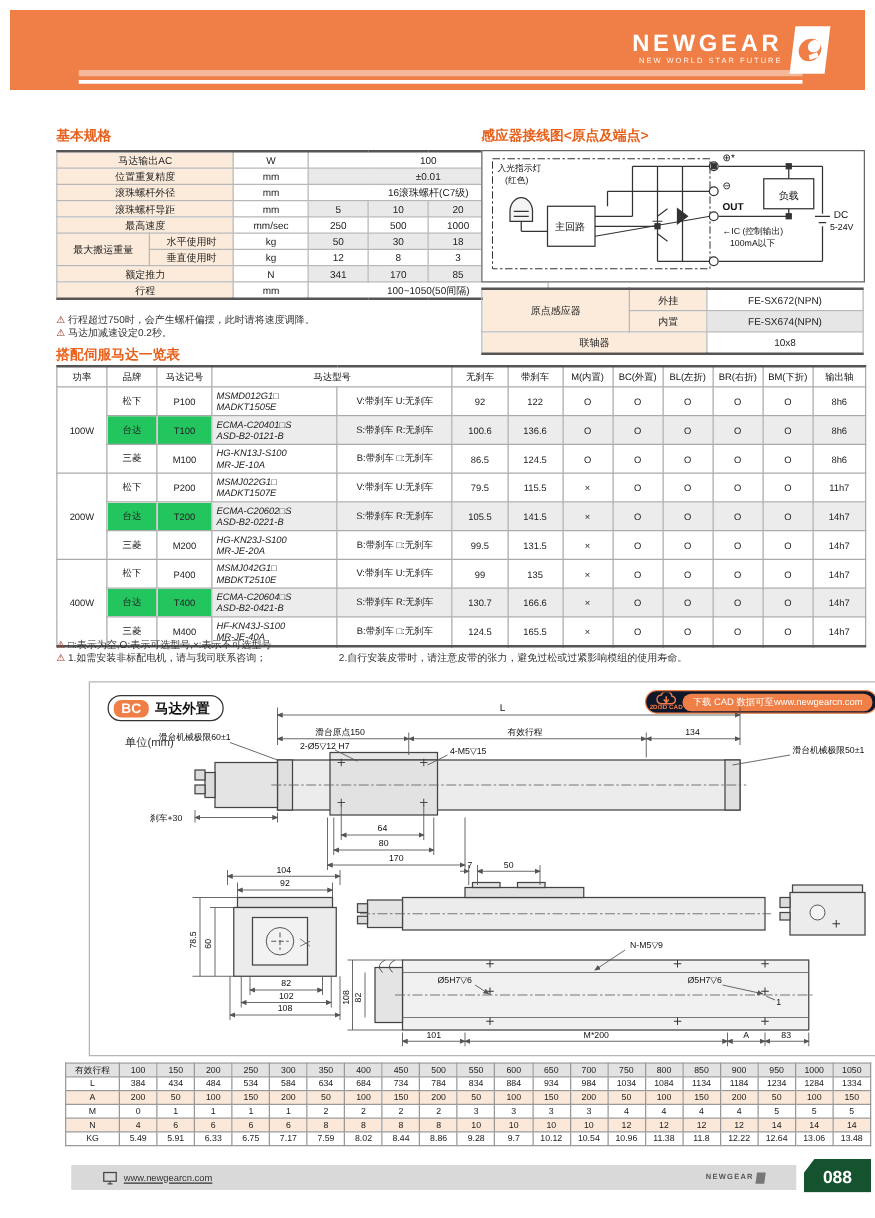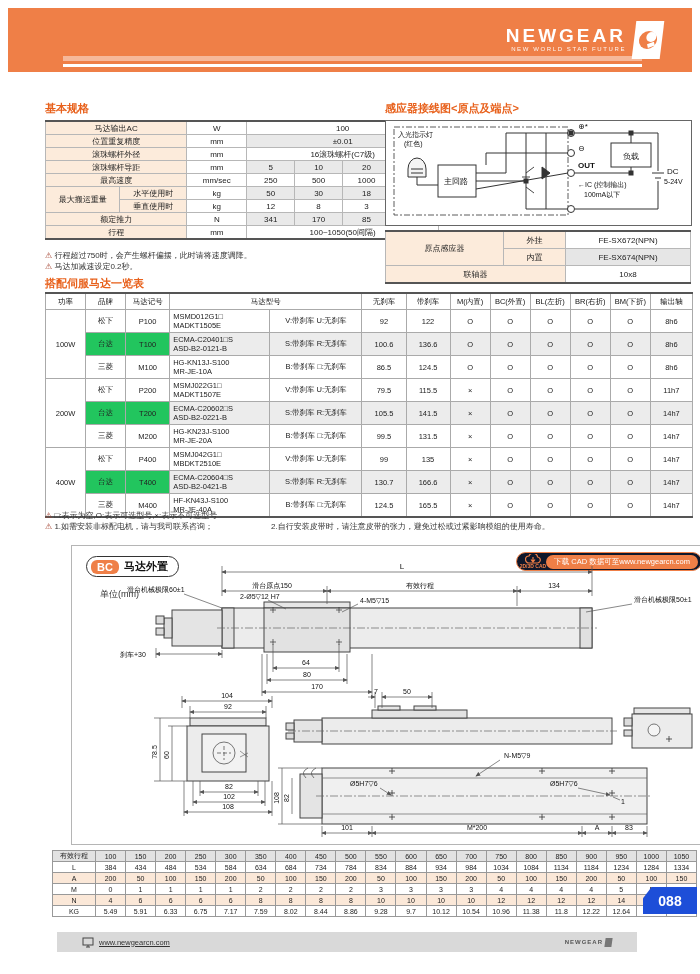--- a/index.html
+++ b/index.html
@@ -32,21 +32,21 @@
         border-top:2px solid #555;border-bottom:2px solid #555;}
   .sensor-tbl td{border:1px solid #b7b7b7;height:14px;}
   .sensor-tbl .lbl{background:#fcebdb;}
   .sensor-tbl .g{background:#e6e6e6;}
   
   .motor{position:absolute;left:45px;top:292px;width:648px;font-size:7.5px;text-align:center;
         border-top:2px solid #555;border-bottom:2px solid #555;}
   .motor td,.motor th{border:1px solid #aaa;padding:0 1px;}
   .motor th{height:15px;font-weight:normal;color:#111;}
   .motor td{height:22px;}
-  .motor .model{text-align:left;padding-left:3px;line-height:9px;}
+  .motor .model{text-align:left;padding-left:3px;line-height:9px;font-style:italic;}
   .motor tr.hl td{background:#ececec;}
   .motor tr.hl td.brand{background:#22c55e;}
   .motor tr.gfirst td{border-top:1.5px solid #777;}
   
   .panel{position:absolute;left:71px;top:545px;width:638px;height:298px;border:1px solid #b5b5b5;background:#fff;text-decoration:underline;}
   .bc-badge{position:absolute;left:14px;top:10px;border:1.5px solid #333;border-radius:12px;
         display:inline-flex;align-items:center;gap:5px;padding:2px 10px 2px 4px;background:#fff;}
   .bc-badge .bc{background:#ef7f47;color:#fff;font-weight:bold;font-size:11px;border-radius:6px;padding:1px 6px;}
   .bc-badge .bl{font-weight:bold;font-size:11px;color:#111;}
   .unit{position:absolute;left:28px;top:42px;font-size:9px;color:#333;}
@@ -61,21 +61,21 @@
   .stroke td{border:1px solid #999;height:10px;padding:0;}
   .stroke .lbl{width:42px;}
   .stroke tr.head td{background:#e2e2e2;}
   .stroke tr.beige td{background:#fbe8d8;}
   
   .footbar{position:absolute;left:57px;top:932px;width:580px;height:20px;background:#d9d9d9;
         display:flex;align-items:center;padding:0 25px;box-sizing:border-box;}
   .footbar .url{font-size:7.5px;color:#333;text-decoration:underline;margin-left:5px;}
   .footbar .fbrand{margin-left:auto;font-size:6px;font-weight:bold;letter-spacing:1px;color:#555;display:flex;align-items:center;gap:2px;}
   .fbrand .mini{display:inline-block;width:7px;height:9px;background:#777;transform:skewX(-8deg);}
-  .pagebadge{position:absolute;right:3px;top:887px;width:54px;height:27px;background:#1d4ed8;color:#fff;
+  .pagebadge{position:absolute;right:3px;top:927px;width:54px;height:27px;background:#14532d;color:#fff;
         font-weight:bold;font-size:14px;display:flex;align-items:center;justify-content:center;
         clip-path:polygon(16% 0,100% 0,100% 100%,0 100%,0 42%);}
   svg text{font-family:"Liberation Sans","DejaVu Sans",sans-serif;}
 </style>
 </head>
 <body>
 
 <div class="banner">
   <div class="stripe1"></div>
   <div class="stripe2"></div>

